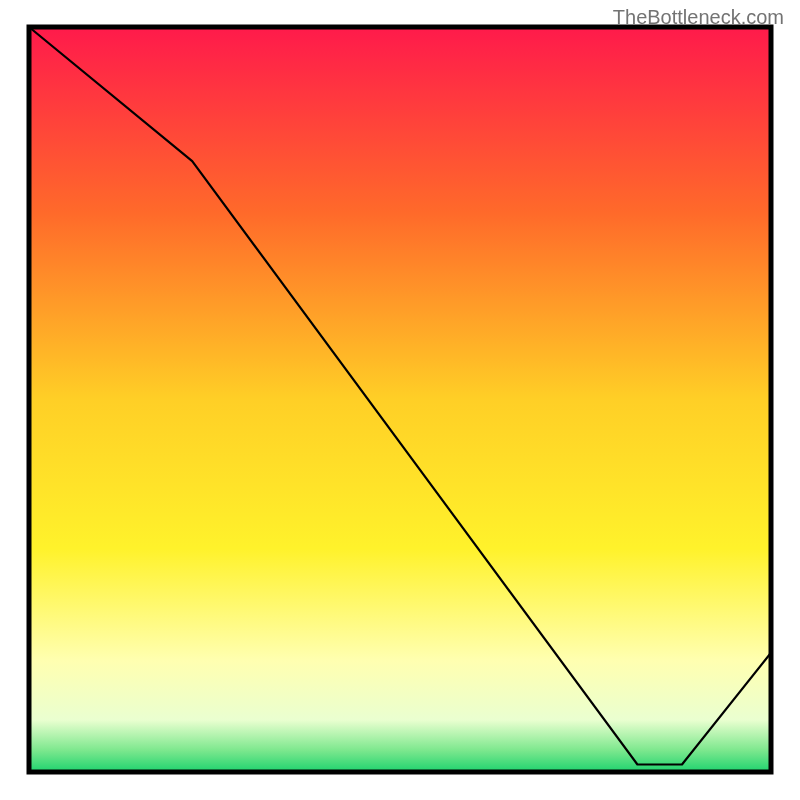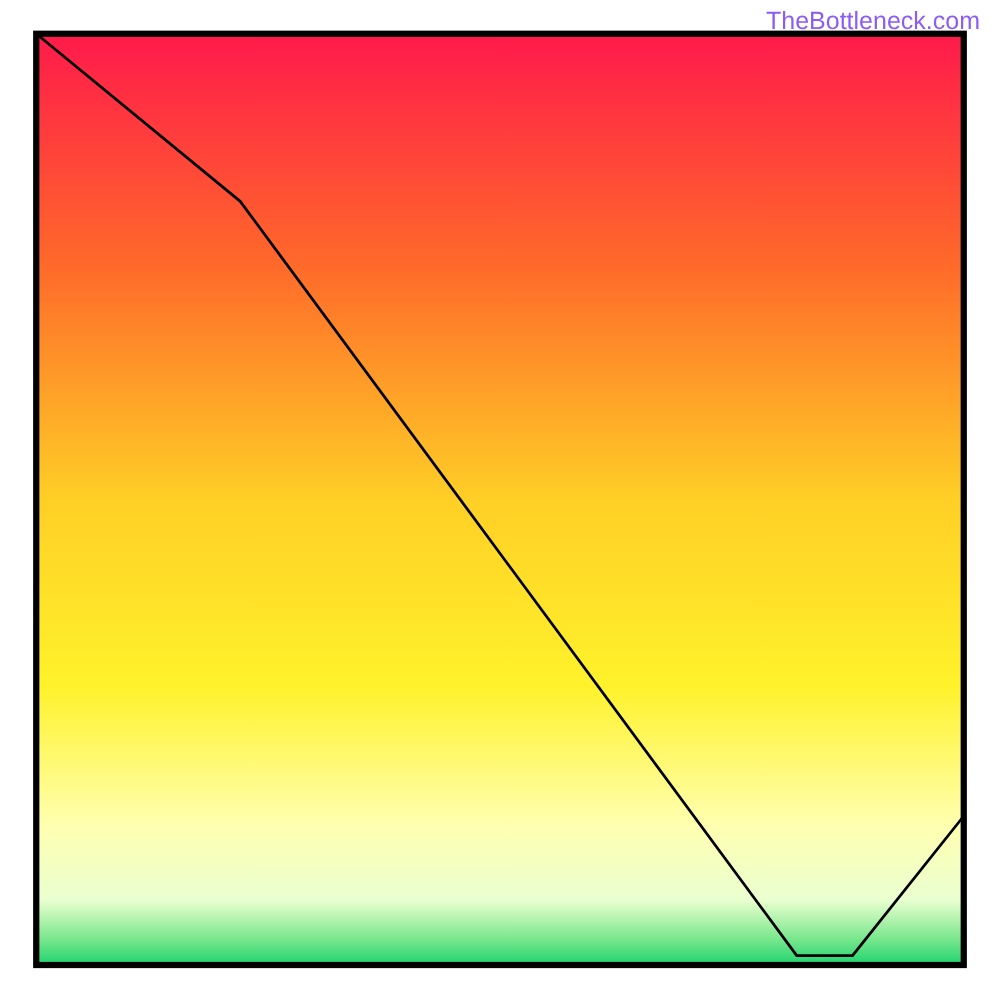--- a/index.html
+++ b/index.html
@@ -14,21 +14,21 @@
   .wrap {
     position: relative;
     width: 800px;
     height: 800px;
   }
   .attribution {
     position: absolute;
     top: 6px;
     right: 16px;
     font-size: 20px;
-    color: #8b5cf6;
+    color: #737373;
     font-weight: 500;
   }
   svg {
     display: block;
   }
 </style>
 </head>
 <body>
 
 <div class="wrap">

